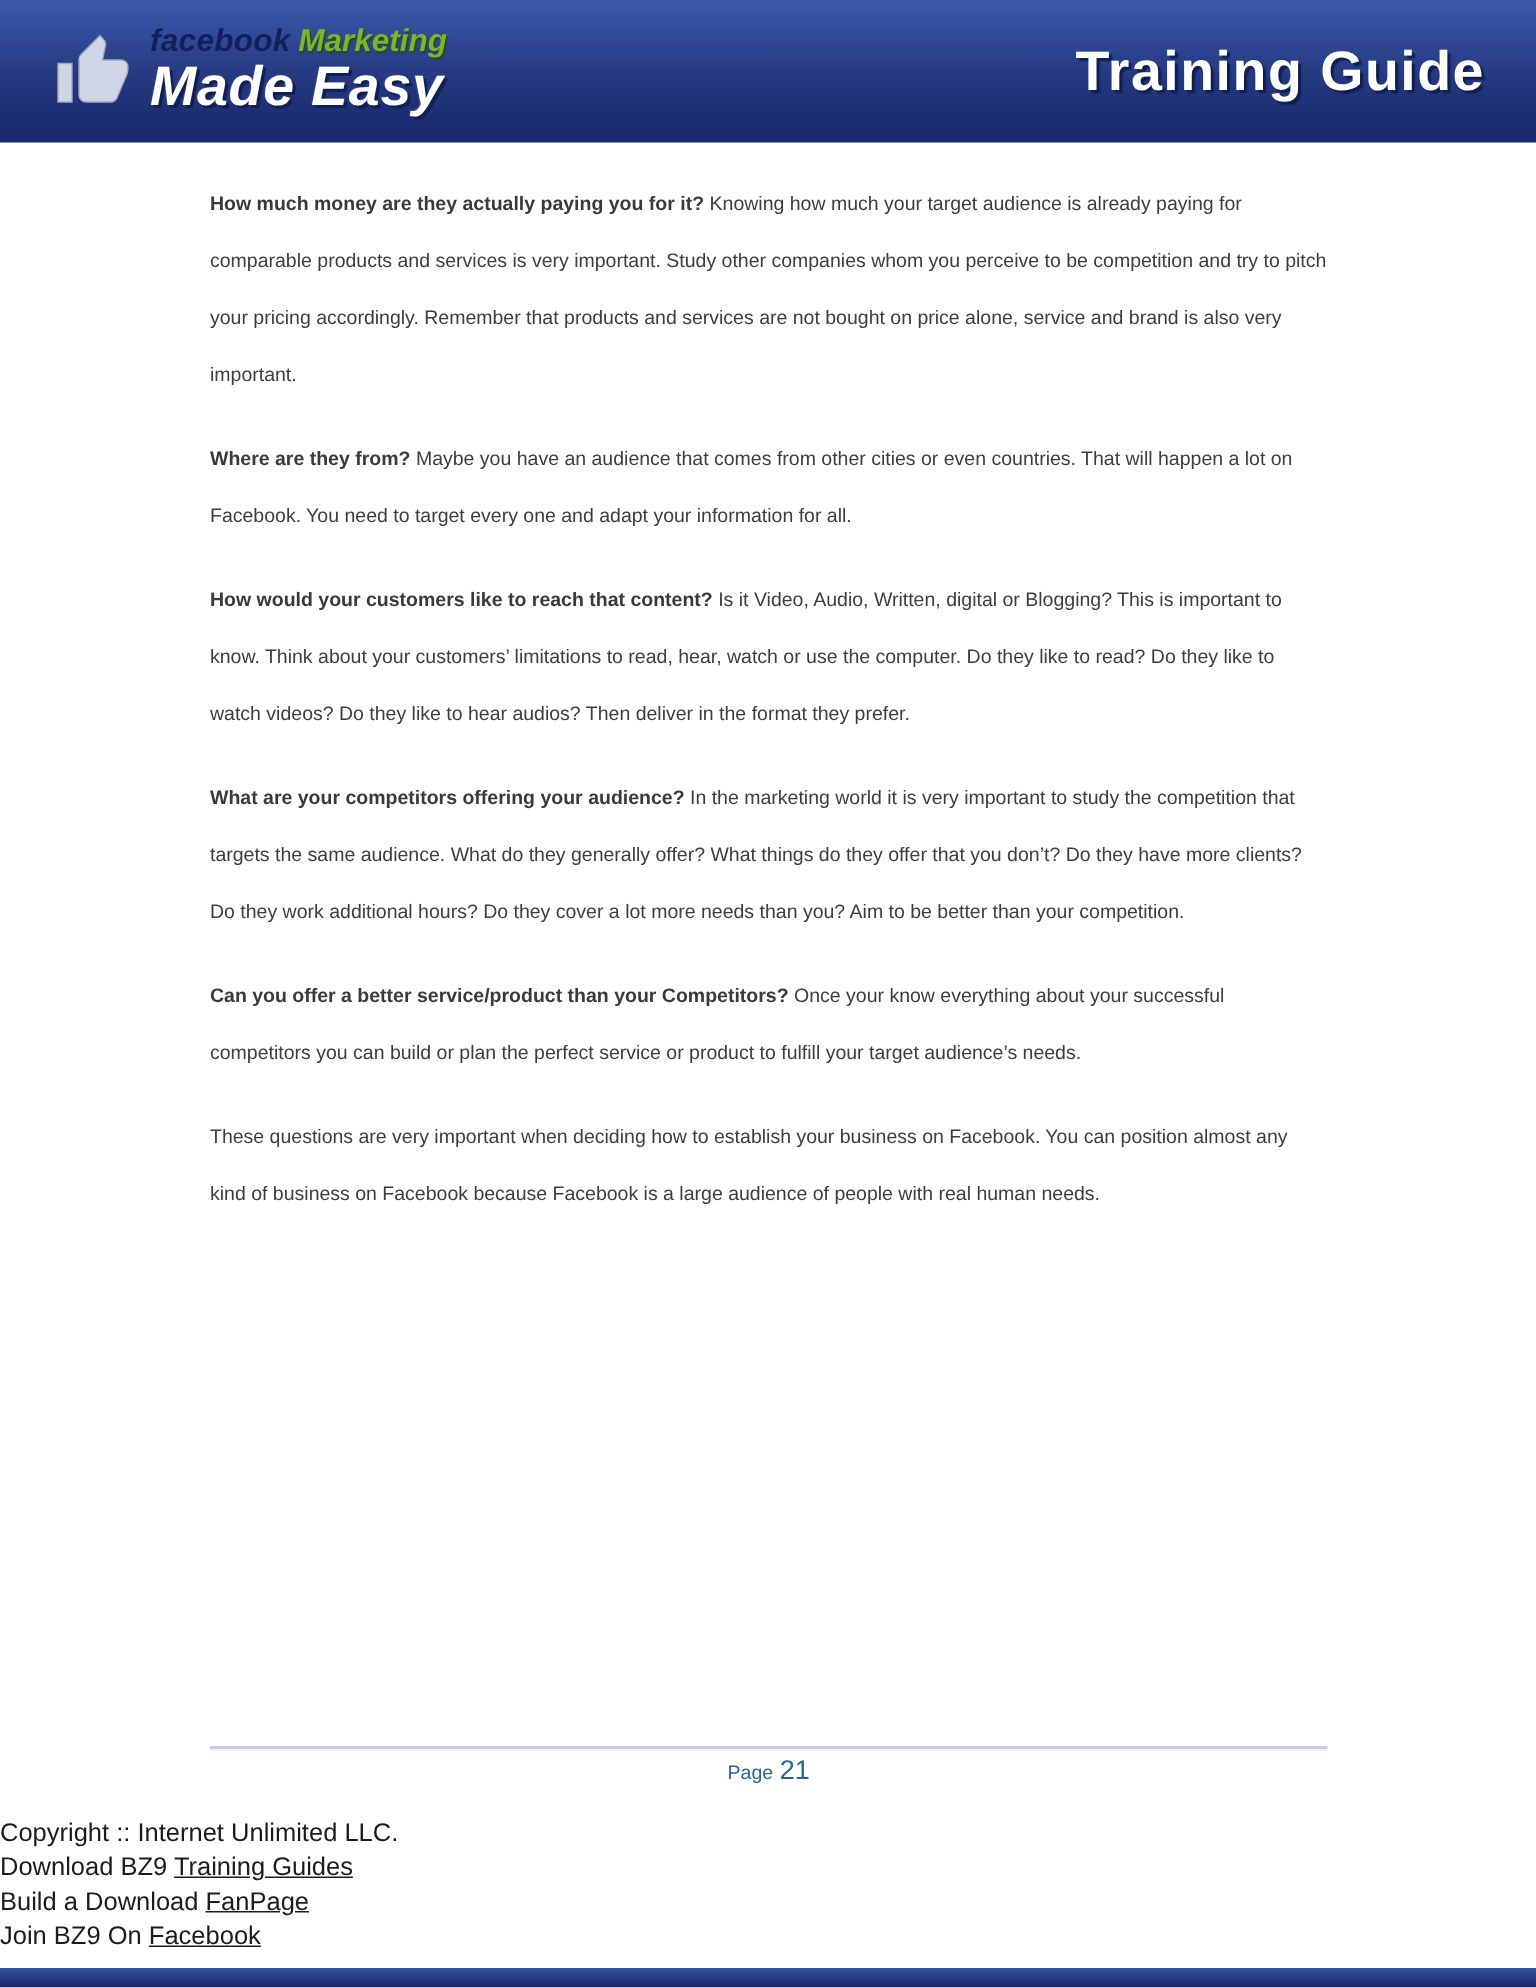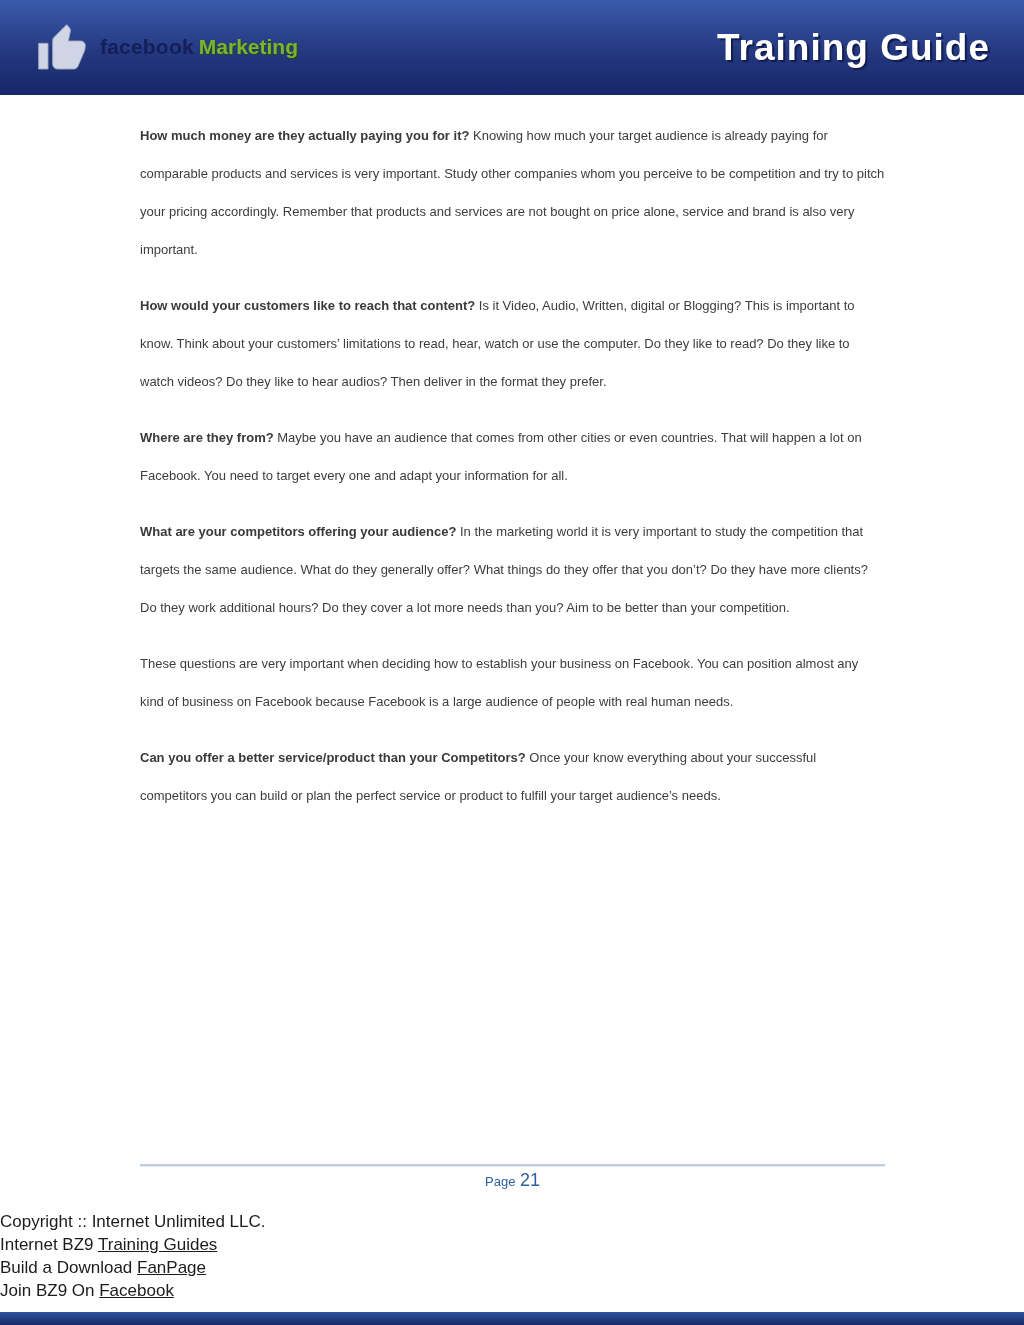--- a/index.html
+++ b/index.html
@@ -9,21 +9,21 @@
   }
   
   .header{
     height:95px;width:100%;
     background:linear-gradient(180deg,#3a5aab 0%,#24387f 55%,#18266b 100%);
     display:flex;align-items:center;justify-content:space-between;
     padding:0 34px;box-sizing:border-box;
   }
   .logo{display:flex;align-items:center;gap:10px;}
   .logo-thumb{width:56px;height:56px;flex:0 0 auto;opacity:.92;}
-  .logo-text{display:flex;flex-direction:column;line-height:1.05;}
+  .logo-text{display:flex;flex-direction:column;line-height:1.05;font-style:italic;}
   .logo-line1{font-size:21px;font-weight:bold;}
   .logo-fb{color:#141f5a;letter-spacing:.2px;}
   .logo-mk{color:#7ab531;text-shadow:1px 1px 1px #2c4a10;margin-left:5px;}
   .logo-line2{
     font-size:37px;font-weight:bold;color:#ffffff;letter-spacing:.5px;
     text-shadow:2px 2px 0 #12204f, -1px -1px 0 #2d3f8a;
   }
   .header-title{
     font-size:37px;font-weight:bold;color:#ffffff;letter-spacing:1px;
     text-shadow:2px 2px 1px #101d4e;
@@ -64,41 +64,42 @@
 
 <div class="header">
   <div class="logo">
     <svg class="logo-thumb" viewBox="0 0 24 24" aria-hidden="true">
       <path fill="#dfe3ee" stroke="#aab2c8" stroke-width="0.4" d="M2 10h4v11H2zM22 11c0-1.1-.9-2-2-2h-5.3l.9-4.3v-.3c0-.4-.17-.8-.44-1.06L14 2 8.6 7.4c-.37.36-.6.86-.6 1.41V19c0 1.1.9 2 2 2h7c.78 0 1.48-.45 1.8-1.1l2.9-6.8c.1-.23.15-.47.15-.73z"></path>
     </svg>
     <div class="logo-text">
       <div class="logo-line1">
         <span class="logo-fb">facebook</span><span class="logo-mk">Marketing</span>
       </div>
+      <div class="logo-line2">Made Easy</div>
     </div>
   </div>
   <div class="header-title">Training Guide</div>
 </div>
 
 <main class="doc">
   <p class="para"><strong>How much money are they actually paying you for it?</strong><span> Knowing how much your target audience is already paying for comparable products and services is very important.  Study other companies whom you perceive to be competition and try to pitch your pricing accordingly. Remember that products and services are not bought on price alone, service and brand is also very important.</span></p>
+  <p class="para"><strong>Where are they from?</strong><span> Maybe you have an audience that comes from other cities or even countries. That will happen a lot on Facebook. You need to target every one and adapt your information for all.</span></p>
   <p class="para"><strong>How would your customers like to reach that content?</strong><span> Is it Video, Audio, Written, digital or Blogging? This is important to know. Think about your customers’ limitations to read, hear, watch or use the computer. Do they like to read?  Do they like to watch videos? Do they like to hear audios? Then deliver in the format they prefer.</span></p>
-  <p class="para"><strong>Where are they from?</strong><span> Maybe you have an audience that comes from other cities or even countries. That will happen a lot on Facebook. You need to target every one and adapt your information for all.</span></p>
   <p class="para"><strong>What are your competitors offering your audience?</strong><span> In the marketing world it is very important to study the competition that targets the same audience. What do they generally offer? What things do they offer that you don’t? Do they have more clients? Do they work additional hours? Do they cover a lot more needs than you? Aim to be better than your competition.</span></p>
+  <p class="para"><strong>Can you offer a better service/product than your Competitors?</strong><span> Once your know everything about your successful competitors you can build or plan the perfect service or product to fulfill your target audience’s needs.</span></p>
   <p class="para"><strong></strong><span>These questions are very important when deciding how to establish your business on Facebook. You can position almost any kind of business on Facebook because Facebook is a large audience of people with real human needs.</span></p>
-  <p class="para"><strong>Can you offer a better service/product than your Competitors?</strong><span> Once your know everything about your successful competitors you can build or plan the perfect service or product to fulfill your target audience’s needs.</span></p>
 </main>
 
 <div class="footer-rule"></div>
 
 <div class="pagenum">
   <span class="pg-label">Page</span>
   <span class="pg-num">21</span>
 </div>
 
 <div class="copyright">
   <div>Copyright :: Internet Unlimited LLC.</div>
-  <div><span>Internet BZ9 </span><a class="link">Training Guides</a></div>
+  <div><span>Download BZ9 </span><a class="link">Training Guides</a></div>
   <div><span>Build a Download </span><a class="link">FanPage</a></div>
   <div><span>Join BZ9 On </span><a class="link">Facebook</a></div>
 </div>
 
 <div class="bottom-bar"></div>
 
 </body></html>

